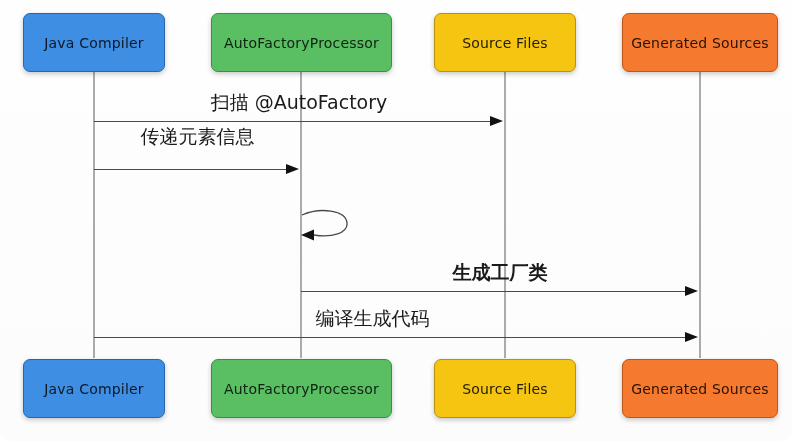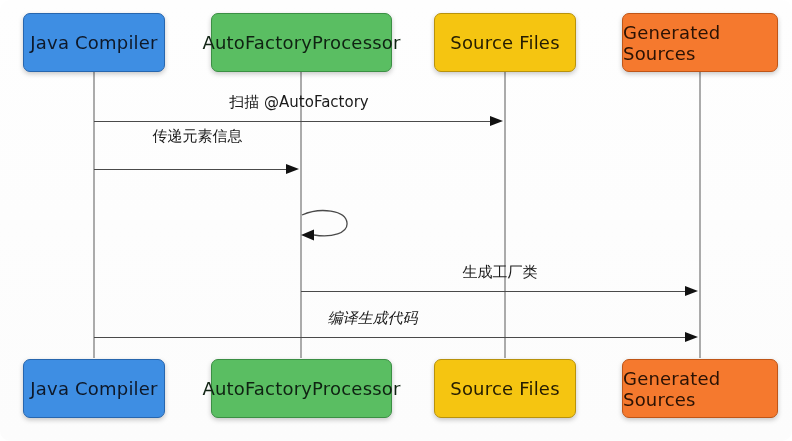--- a/index.html
+++ b/index.html
@@ -17,37 +17,37 @@
     border-radius: 10px;
   }
   .actor {
     position: absolute;
     height: 59px;
     border: 1.5px solid #333;
     border-radius: 7px;
     display: flex; align-items: center; justify-content: center;
     box-sizing: border-box;
     box-shadow: 0 2px 5px rgba(0,0,0,0.22);
-    font-size: 18px;
+    font-size: 14px;
     font-weight: 500;
     color: #131a26;
     letter-spacing: 0.2px;
   }
   .lifeline {
     position: absolute;
     top: 72px;
     width: 2px;
     height: 286px;
     background: #ababab;
   }
   .msg-label {
     position: absolute;
     height: 20px; line-height: 20px;
     text-align: center;
-    font-size: 15px;
+    font-size: 19px;
     color: #1a1a1a;
     white-space: nowrap;
   }
   .msg-line {
     position: absolute;
     height: 0;
     border-top: 1.2px solid #4a4a4a;
   }
   .arrowhead-right {
     position: absolute;
@@ -100,21 +100,21 @@
 
   <div class="msg-label" style="left:94px; width:207px; top:126px;">传递元素信息</div>
   <div class="msg-line" style="left:94px; width:193px; top:169px;"></div>
   <div class="arrowhead-right" style="left:286px; top:164px;"></div>
 
   <svg class="selfloop" style="left:300px; top:209px;" width="56" height="34" viewBox="0 0 56 34">
     <path d="M 2 6 C 20 -2, 46 1, 47 14 C 48 24, 32 29, 14 26" fill="none" stroke="#4a4a4a" stroke-width="1.3"></path>
     <polygon points="14,20.5 14,31.5 1,26" fill="#111"></polygon>
   </svg>
 
-  <div class="msg-label" style="left:301px; width:398px; top:262px;">生成工厂类</div>
+  <div class="msg-label" style="left:301px; width:398px; top:262px;font-weight:bold;">生成工厂类</div>
   <div class="msg-line" style="left:301px; width:385px; top:291px;"></div>
   <div class="arrowhead-right" style="left:685px; top:286px;"></div>
 
-  <div class="msg-label" style="left:94px; width:557px; top:308px;font-style:italic;">编译生成代码</div>
+  <div class="msg-label" style="left:94px; width:557px; top:308px;">编译生成代码</div>
   <div class="msg-line" style="left:94px; width:592px; top:337px;"></div>
   <div class="arrowhead-right" style="left:685px; top:332px;"></div>
 
 </div>
 
 </body></html>

